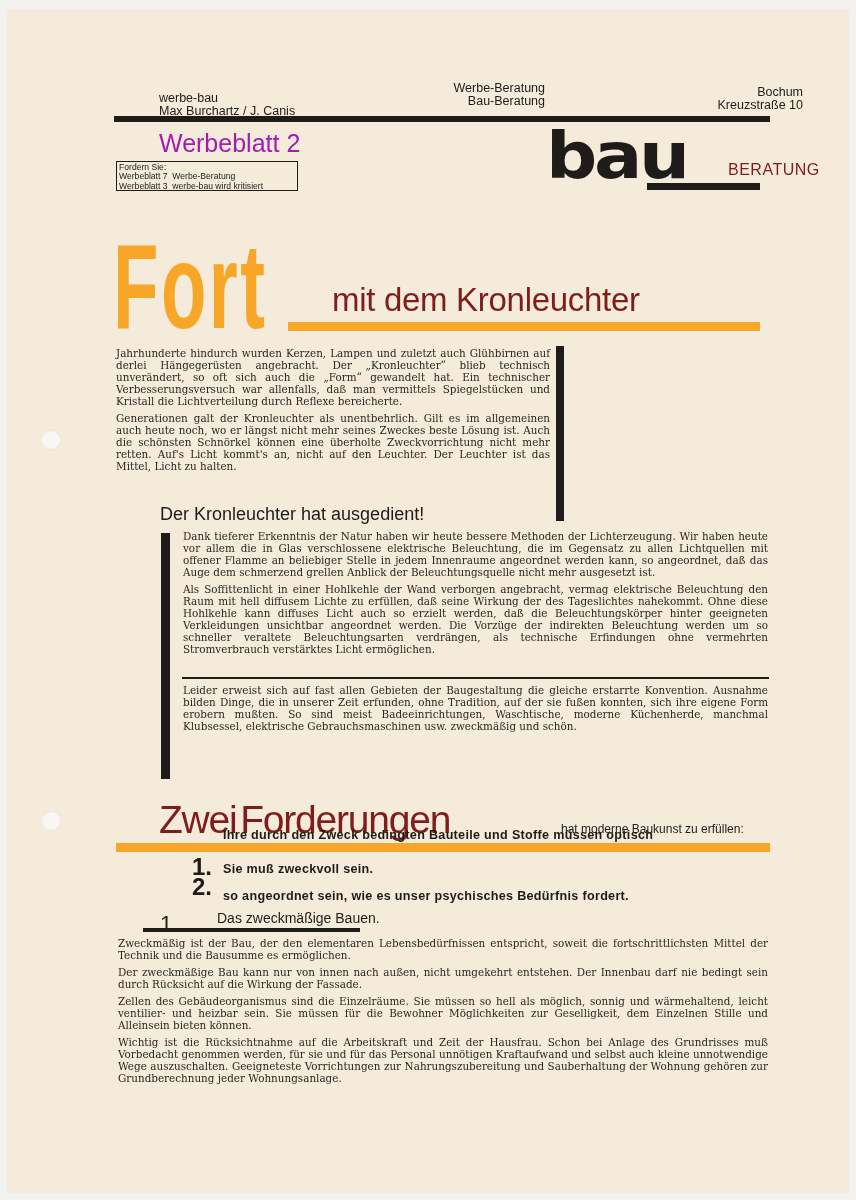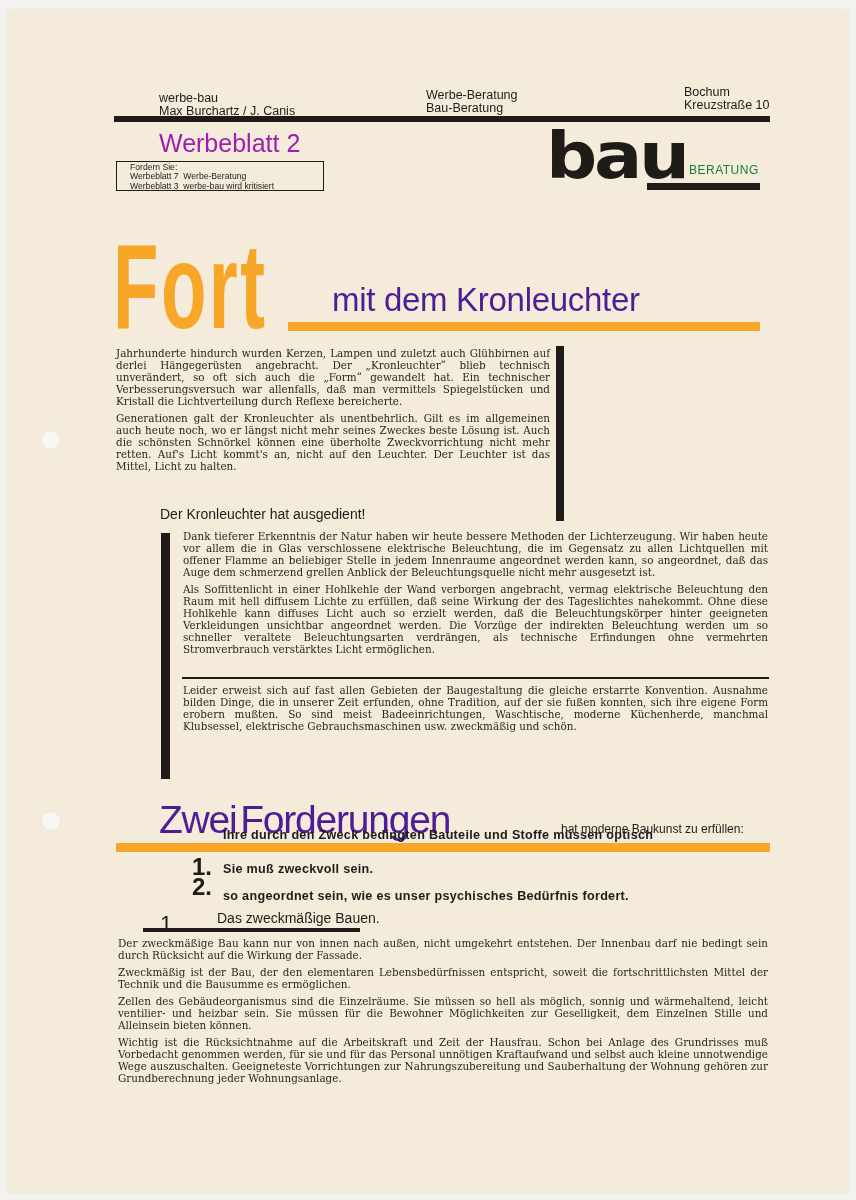--- a/index.html
+++ b/index.html
@@ -15,30 +15,30 @@
     box-shadow: 0 0 2px rgba(0,0,0,0.08);
   }
   .hole {
     position: absolute; width: 20px; height: 20px; border-radius: 50%;
     background: #f8f7f4; box-shadow: inset 0 0 2px rgba(0,0,0,0.15);
   }
   .abs { position: absolute; }
   .sans { font-family: "Liberation Sans", sans-serif; font-weight: normal; margin-left: 44px; }
   .hdr { font-size: 12.5px; line-height: 13px; color: #1e1b19; }
   .rule { position: absolute; background: #1e1b19; }
-  .orange { color: #4c1d95; }
+  .orange { color: #7f1d1d; }
   .orange-bar { position: absolute; background: #f7a627; }
   .body-text {
     font-family: "DejaVu Serif", serif; font-size: 10.4px; line-height: 12px;
     text-align: justify; color: #2a2622; margin: 0;
   }
   .body-text p { margin: 0 0 5px 0; }
   .fordern-box {
-    position: absolute; left: 116px; top: 161px; width: 208px; height: 30px;
-    border: 1.6px solid #1e1b19; padding: 1px 13px; box-sizing: border-box;
+    position: absolute; left: 116px; top: 161px; width: 182px; height: 30px;
+    border: 1.6px solid #1e1b19; padding: 1px 2px; box-sizing: border-box;
     font-family: "Liberation Sans", sans-serif; font-size: 8.6px; line-height: 9.4px; color: #1e1b19;
   }
   .logo-bau {
     position: absolute; left: 546px; top: 124px; font-family: "DejaVu Sans", sans-serif;
     font-weight: bold; font-size: 64px; line-height: 64px; letter-spacing: -3px; color: #1e1b19;
     transform: scaleX(1.12); transform-origin: left top;
   }
   .fort {
     position: absolute; left: 113px; top: 226px; font-family: "Liberation Sans", sans-serif;
     font-weight: bold; font-size: 120px; line-height: 120px; color: #f7a627;
@@ -51,52 +51,52 @@
 <body>
 
 <div class="paper"></div>
 <div class="hole" style="left:41px; top:430px;"></div>
 <div class="hole" style="left:41px; top:811px;"></div>
 
 <div class="abs sans hdr" style="left:115px; top:92px;">
   <div>werbe-bau</div>
   <div>Max Burchartz / J. Canis</div>
 </div>
-<div class="abs sans hdr" style="left:382px; top:89px; text-align:left; width:119px;">
+<div class="abs sans hdr" style="left:382px; top:82px; text-align:right; width:119px;">
   <div>Werbe-Beratung</div>
   <div>Bau-Beratung</div>
 </div>
-<div class="abs sans hdr" style="left:640px; top:86px; text-align:left; width:119px;">
+<div class="abs sans hdr" style="left:640px; top:86px; text-align:right; width:119px;">
   <div>Bochum</div>
   <div>Kreuzstraße 10</div>
 </div>
 <div class="rule" style="left:114px; top:116px; width:656px; height:6px;"></div>
 
 <div class="abs sans" style="left:115px; top:130px; font-size:25px; line-height:26px; color:#a21caf;">Werbeblatt 2</div>
 
 <div class="fordern-box">
   <div>Fordern Sie:</div>
   <div style="white-space:pre;">Werbeblatt 7  Werbe-Beratung</div>
   <div style="white-space:pre;">Werbeblatt 3  werbe-bau wird kritisiert</div>
 </div>
 
 <div class="logo-bau">bau</div>
-<div class="abs sans" style="left:645px; top:161px; font-size:12px; line-height:18px; color:#15803d; letter-spacing:0.5px;">BERATUNG</div>
+<div class="abs sans" style="left:684px; top:161px; font-size:16px; line-height:18px; color:#7f1d1d; letter-spacing:0.5px;">BERATUNG</div>
 <div class="rule" style="left:647px; top:183px; width:113px; height:7px;"></div>
 
 <div class="fort">Fort</div>
 <div class="abs sans orange" style="left:288px; top:282px; font-size:33px; line-height:36px; letter-spacing:-0.3px;">mit dem Kronleuchter</div>
 <div class="orange-bar" style="left:288px; top:322px; width:472px; height:9px;"></div>
 
 <div class="abs body-text" style="left:116px; top:347px; width:434px;">
   <p>Jahrhunderte hindurch wurden Kerzen, Lampen und zuletzt auch Glühbirnen auf derlei Hängegerüsten angebracht. Der „Kronleuchter“ blieb technisch unverändert, so oft sich auch die „Form“ gewandelt hat. Ein technischer Verbesserungsversuch war allenfalls, daß man vermittels Spiegelstücken und Kristall die Lichtverteilung durch Reflexe bereicherte.</p>
   <p>Generationen galt der Kronleuchter als unentbehrlich. Gilt es im allgemeinen auch heute noch, wo er längst nicht mehr seines Zweckes beste Lösung ist. Auch die schönsten Schnörkel können eine überholte Zweckvorrichtung nicht mehr retten. Auf's Licht kommt's an, nicht auf den Leuchter. Der Leuchter ist das Mittel, Licht zu halten.</p>
 </div>
 <div class="rule" style="left:556px; top:346px; width:8px; height:175px;"></div>
-<div class="abs sans" style="left:116px; top:506px; font-size:14px; line-height:16px; color:#1e1b19;">Der Kronleuchter hat ausgedient!</div>
+<div class="abs sans" style="left:116px; top:506px; font-size:18px; line-height:16px; color:#1e1b19;">Der Kronleuchter hat ausgedient!</div>
 
 <div class="rule" style="left:161px; top:533px; width:9px; height:246px;"></div>
 <div class="abs body-text" style="left:183px; top:530px; width:585px;">
   <p>Dank tieferer Erkenntnis der Natur haben wir heute bessere Methoden der Lichterzeugung. Wir haben heute vor allem die in Glas verschlossene elektrische Beleuchtung, die im Gegensatz zu allen Lichtquellen mit offener Flamme an beliebiger Stelle in jedem Innenraume angeordnet werden kann, so angeordnet, daß das Auge dem schmerzend grellen Anblick der Beleuchtungsquelle nicht mehr ausgesetzt ist.</p>
   <p>Als Soffittenlicht in einer Hohlkehle der Wand verborgen angebracht, vermag elektrische Beleuchtung den Raum mit hell diffusem Lichte zu erfüllen, daß seine Wirkung der des Tageslichtes nahekommt. Ohne diese Hohlkehle kann diffuses Licht auch so erzielt werden, daß die Beleuchtungskörper hinter geeigneten Verkleidungen unsichtbar angeordnet werden. Die Vorzüge der indirekten Beleuchtung werden um so schneller veraltete Beleuchtungsarten verdrängen, als technische Erfindungen ohne vermehrten Stromverbrauch verstärktes Licht ermöglichen.</p>
 </div>
 <div class="rule" style="left:182px; top:677px; width:587px; height:2px;"></div>
 <div class="abs body-text" style="left:183px; top:684px; width:585px;">
   <p>Leider erweist sich auf fast allen Gebieten der Baugestaltung die gleiche erstarrte Konvention. Ausnahme bilden Dinge, die in unserer Zeit erfunden, ohne Tradition, auf der sie fußen konnten, sich ihre eigene Form erobern mußten. So sind meist Badeeinrichtungen, Waschtische, moderne Küchenherde, manchmal Klubsessel, elektrische Gebrauchsmaschinen usw. zweckmäßig und schön.</p>
 </div>
@@ -110,17 +110,17 @@
   <div class="txt" style="left:223px; top:862px;">Sie muß zweckvoll sein.</div>
   <div class="num" style="left:192px; top:876px;">2.</div>
   <div class="txt" style="left:223px; top:828px;">Ihre durch den Zweck bedingten Bauteile und Stoffe müssen optisch</div>
   <div class="txt" style="left:223px; top:889px;">so angeordnet sein, wie es unser psychisches Bedürfnis fordert.</div>
 </div>
 
 <div class="abs sans" style="left:116px; top:912px; font-size:22px; line-height:24px; color:#1e1b19;">1.</div>
 <div class="abs sans" style="left:143px; top:910px; font-size:14px; line-height:16px; color:#1e1b19;padding-left:30px;">Das zweckmäßige Bauen.</div>
 <div class="rule" style="left:143px; top:928px; width:217px; height:4px;"></div>
 <div class="abs body-text" style="left:118px; top:937px; width:650px;">
+  <p>Zweckmäßig ist der Bau, der den elementaren Lebensbedürfnissen entspricht, soweit die fortschrittlichsten Mittel der Technik und die Bausumme es ermöglichen.</p>
   <p>Der zweckmäßige Bau kann nur von innen nach außen, nicht umgekehrt entstehen. Der Innenbau darf nie bedingt sein durch Rücksicht auf die Wirkung der Fassade.</p>
-  <p>Zweckmäßig ist der Bau, der den elementaren Lebensbedürfnissen entspricht, soweit die fortschrittlichsten Mittel der Technik und die Bausumme es ermöglichen.</p>
   <p>Zellen des Gebäudeorganismus sind die Einzelräume. Sie müssen so hell als möglich, sonnig und wärmehaltend, leicht ventilier- und heizbar sein. Sie müssen für die Bewohner Möglichkeiten zur Geselligkeit, dem Einzelnen Stille und Alleinsein bieten können.</p>
   <p>Wichtig ist die Rücksichtnahme auf die Arbeitskraft und Zeit der Hausfrau. Schon bei Anlage des Grundrisses muß Vorbedacht genommen werden, für sie und für das Personal unnötigen Kraftaufwand und selbst auch kleine unnotwendige Wege auszuschalten. Geeigneteste Vorrichtungen zur Nahrungszubereitung und Sauberhaltung der Wohnung gehören zur Grundberechnung jeder Wohnungsanlage.</p>
 </div>
 
 </body></html>

